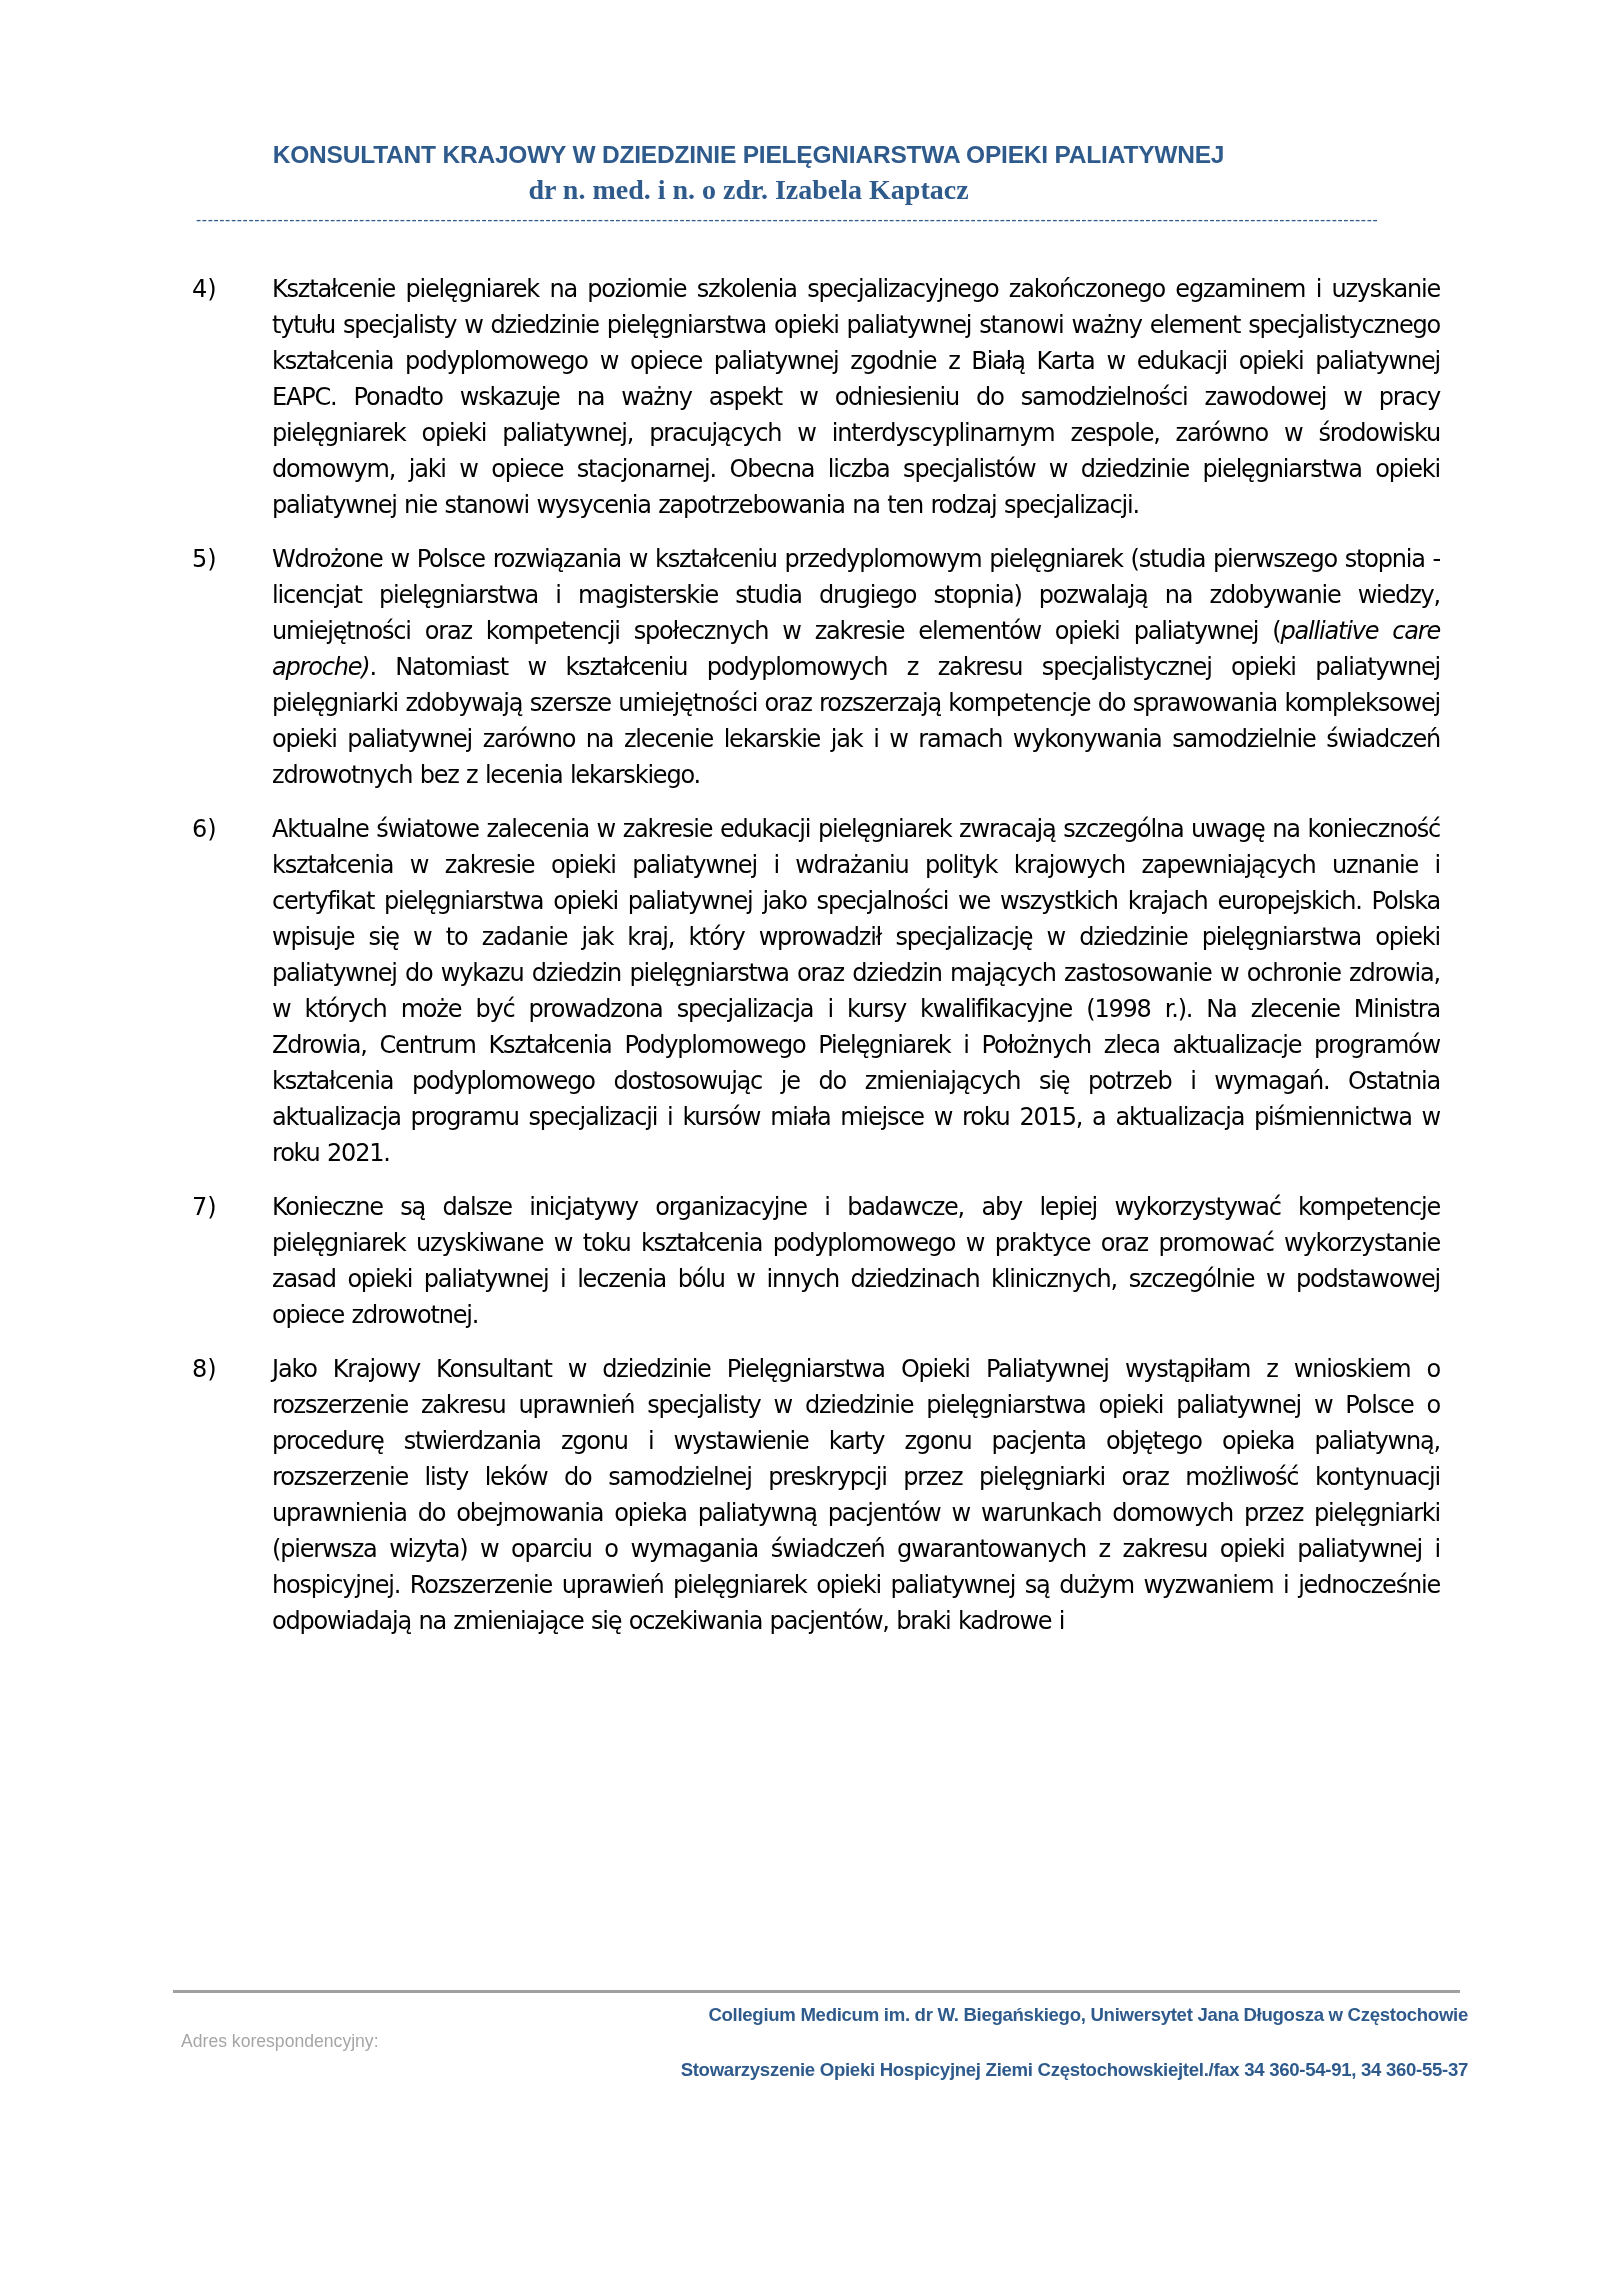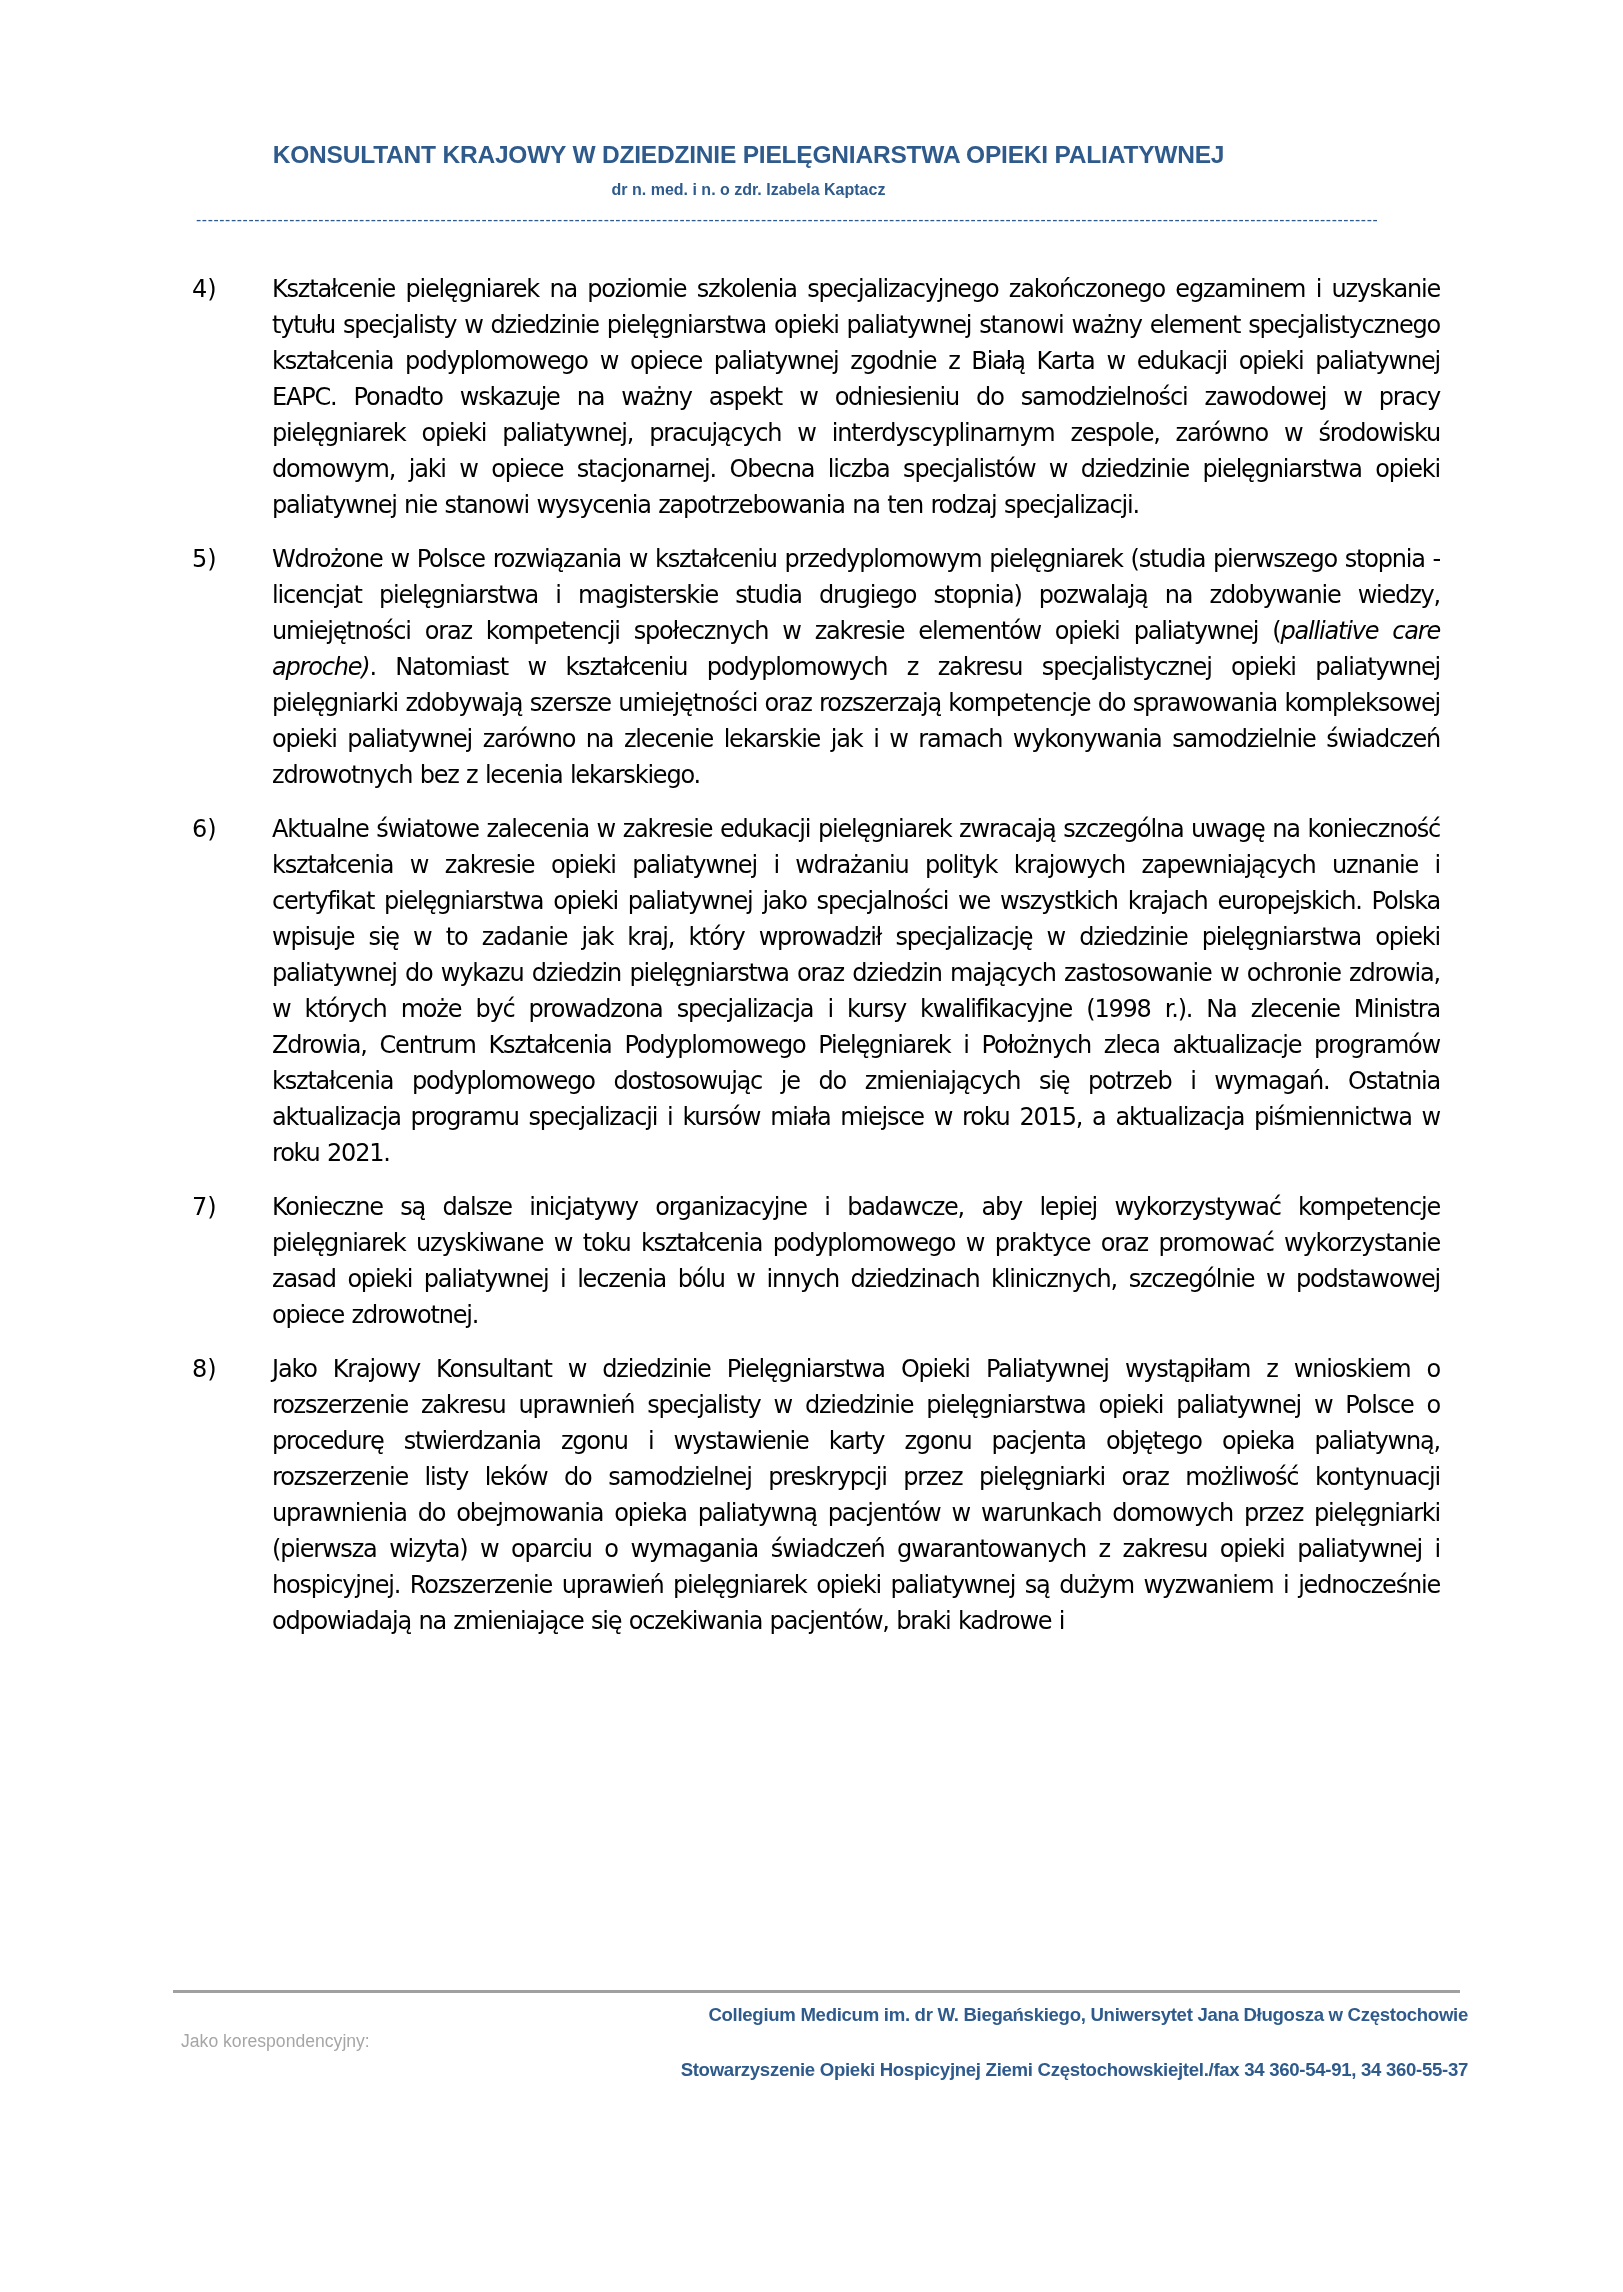--- a/index.html
+++ b/index.html
@@ -1,19 +1,19 @@
 <!DOCTYPE html>
 <html><head>
   <meta charset="utf-8">
   <style>
     html, body { margin: 0; padding: 0; background: #ffffff; }
     body { width: 1623px; height: 2293px; position: relative; overflow: hidden; font-family: "DejaVu Sans", sans-serif; }
     .header { position: absolute; left: 0; top: 137px; width: 1497px; text-align: center; color: #2e5a8c; font-family: "Liberation Sans", sans-serif; font-weight: bold; }
     .header .title { font-size: 24.5px; line-height: 35px; letter-spacing: -0.2px; }
-    .header .subtitle { font-size: 16px; line-height: 35px; }
+    .header .subtitle { font-size: 28px; line-height: 35px; font-family: Liberation Serif, serif; }
     .dashes { position: absolute; left: 196px; top: 210px; width: 1245px; height: 19.6px; overflow: hidden; white-space: nowrap; color: #2e5a8c; font-family: "Liberation Sans", sans-serif; font-size: 15.7px; letter-spacing: 0.6px; line-height: 19.6px; }
     .body { position: absolute; left: 192px; top: 253px; width: 1266px; color: #000; }
     .item { position: relative; padding-left: 62px; font-family: "DejaVu Sans", sans-serif; font-size: 24px; line-height: 36px; text-align: justify; letter-spacing: -1.2px; word-spacing: 1px; }
     .item .num { position: absolute; left: 0; top: 0; letter-spacing: 0; }
     .item p { margin: 18px; }
     .item em { font-style: italic; }
     .footer-rule { position: absolute; left: 173px; top: 1990px; width: 1287px; height: 2.9px; background: #a0a0a0; }
     .footer { position: absolute; left: 181px; top: 2000px; width: 1287px; font-family: "Liberation Sans", sans-serif; color: #2e5a8c; font-weight: bold; }
     .footer .inst { text-align: right; font-size: 18.6px; line-height: 30px; letter-spacing: -0.3px; }
     .footer .addr-label { color: #a6a6a6; font-weight: normal; font-size: 17.6px; line-height: 23.5px; }
@@ -47,19 +47,19 @@
   </div>
   <div class="item">
     <span class="num">8)</span>
     <p>Jako Krajowy Konsultant w dziedzinie Pielęgniarstwa Opieki Paliatywnej wystąpiłam z wnioskiem o rozszerzenie zakresu uprawnień specjalisty w dziedzinie pielęgniarstwa opieki paliatywnej w Polsce o procedurę stwierdzania zgonu i wystawienie karty zgonu pacjenta objętego opieka paliatywną, rozszerzenie listy leków do samodzielnej preskrypcji przez pielęgniarki oraz możliwość kontynuacji uprawnienia do obejmowania opieka paliatywną pacjentów w warunkach domowych przez pielęgniarki (pierwsza wizyta) w oparciu o wymagania świadczeń gwarantowanych z zakresu opieki paliatywnej i hospicyjnej. Rozszerzenie uprawień pielęgniarek opieki paliatywnej są dużym wyzwaniem i jednocześnie odpowiadają na zmieniające się oczekiwania pacjentów, braki kadrowe i</p>
   </div>
 </div>
 
 <div class="footer-rule"></div>
 <div class="footer">
   <div class="inst">Collegium Medicum im. dr W. Biegańskiego, Uniwersytet Jana Długosza w Częstochowie</div>
-  <div class="addr-label">Jako korespondencyjny:</div>
+  <div class="addr-label">Adres korespondencyjny:</div>
   <div class="row">
     <span>Stowarzyszenie Opieki Hospicyjnej Ziemi Częstochowskiej</span>
     <span>tel./fax 34 360-54-91, 34 360-55-37</span>
   </div>
 </div>
 
 
 </body></html>

